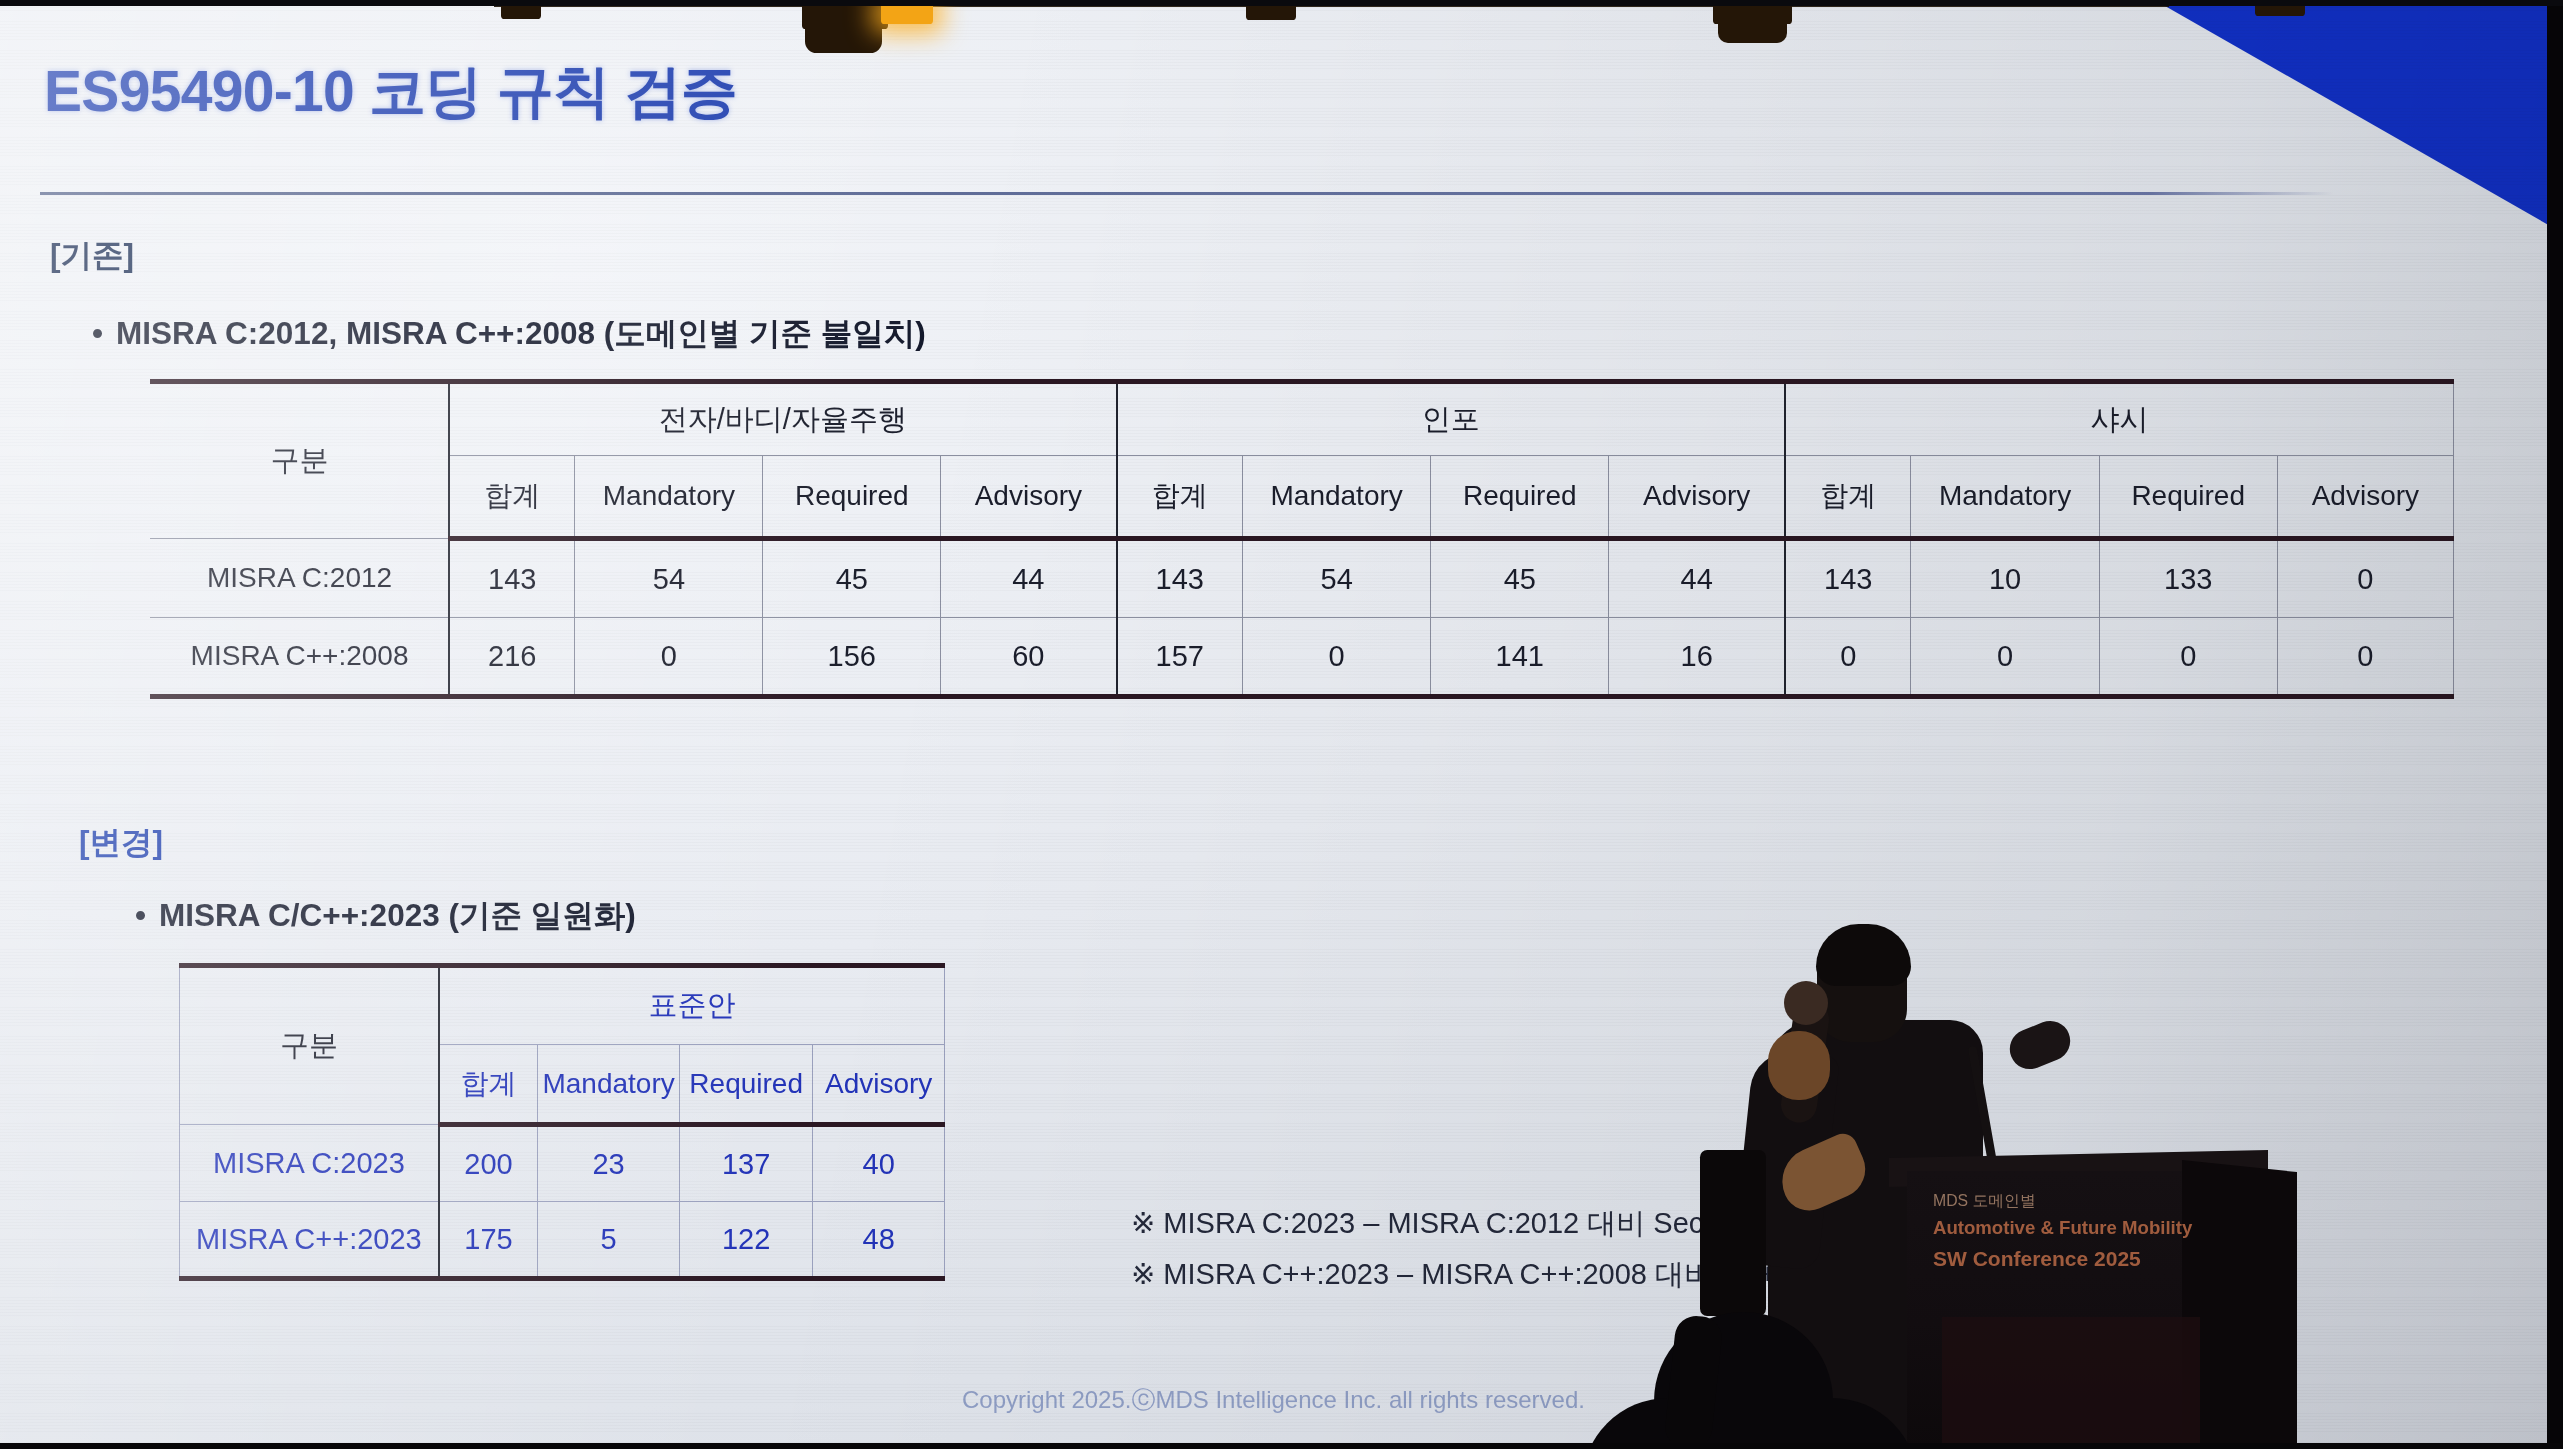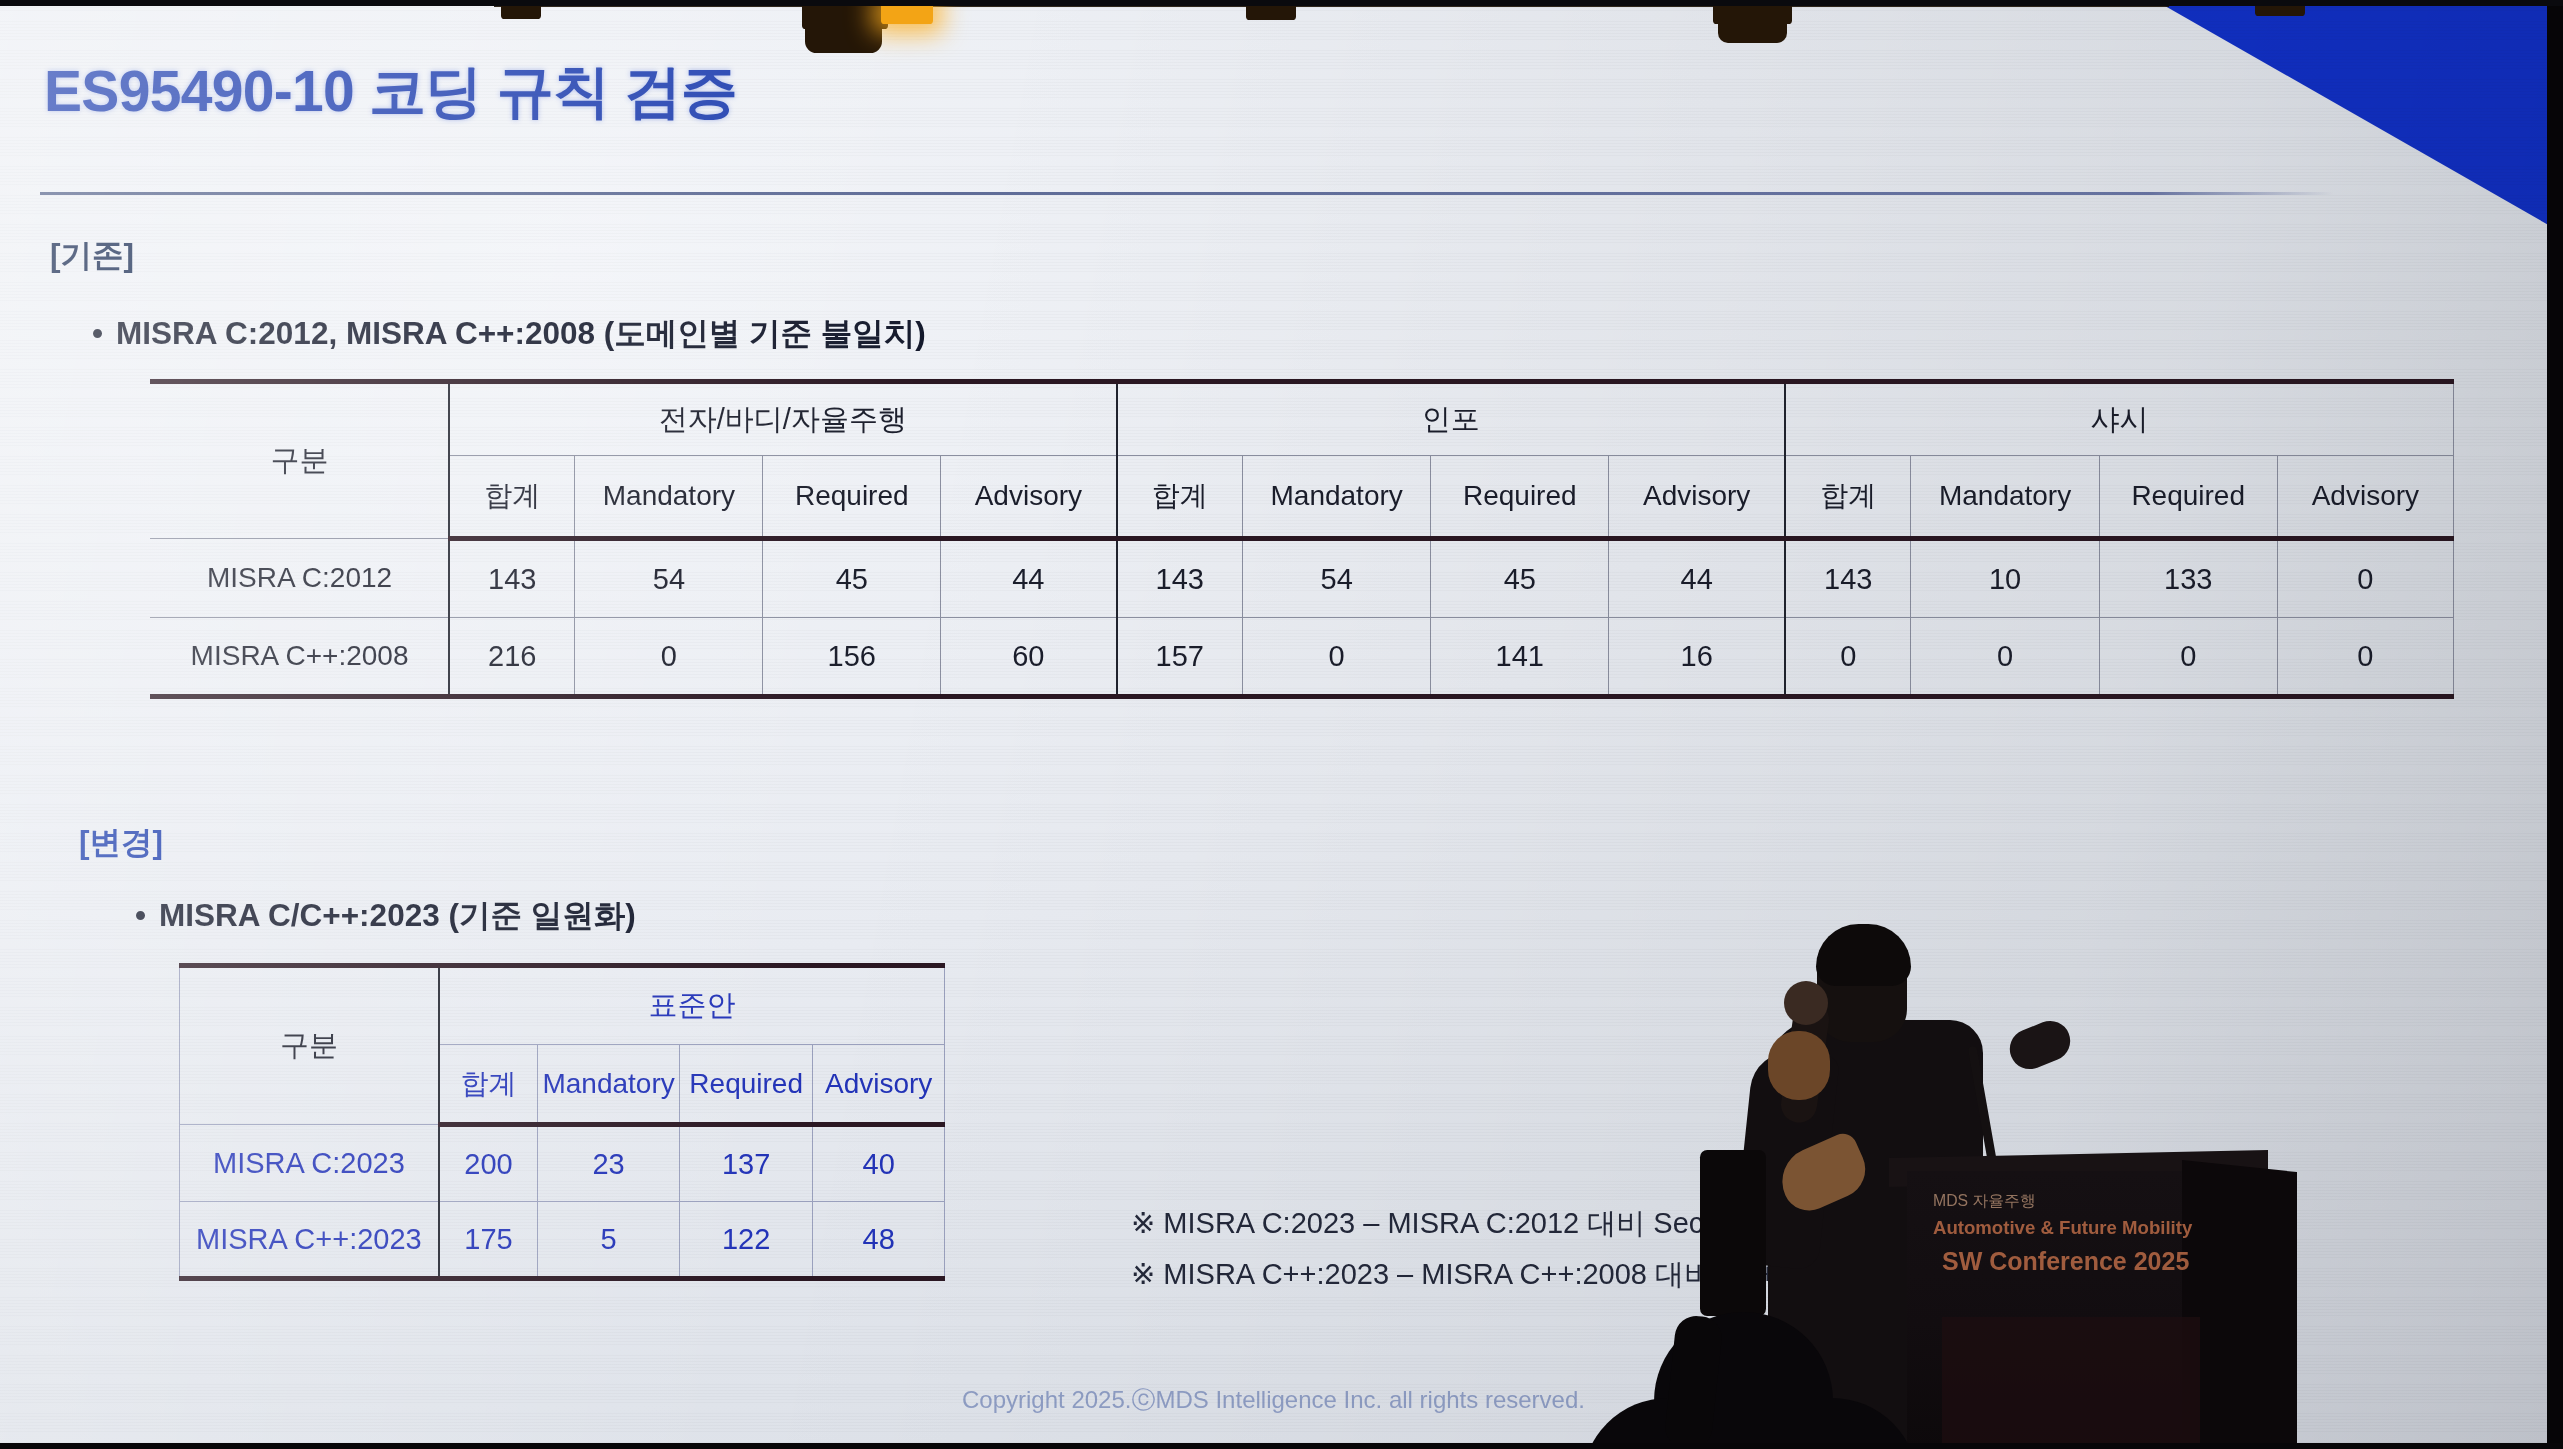--- a/index.html
+++ b/index.html
@@ -155,21 +155,21 @@
     position:absolute;left:2182px;top:1166px;width:115px;height:284px;
     background:#0c080a;transform:skewY(6deg);
   }
   .podium-brandline1{
     position:absolute;left:1933px;top:1191px;font-size:15.8px;color:#b08a70;opacity:.82;white-space:nowrap;
   }
   .podium-brandline2{
     position:absolute;left:1933px;top:1217px;font-size:18.6px;color:#c4704a;opacity:.8;white-space:nowrap;font-weight:bold;
   }
   .podium-brandline3{
-    position:absolute;left:1933px;top:1247px;font-size:25px;color:#c4704a;opacity:.8;white-space:nowrap;font-weight:bold;margin-left:9px;
+    position:absolute;left:1933px;top:1247px;font-size:21px;color:#c4704a;opacity:.8;white-space:nowrap;font-weight:bold;
   }
   .podium-panel{
     position:absolute;left:1942px;top:1317px;width:258px;height:132px;
     background:#1d0e10;opacity:.75;
   }
   
   .aud-head{
     position:absolute;left:1654px;top:1312px;width:179px;height:137px;
     background:#09070a;border-radius:89px 89px 0 0;
   }
@@ -331,21 +331,21 @@
   <div class="spk-hand"></div>
   <div class="mic-head"></div>
   <div class="hand-point"></div>
 
   <div class="podium-mic-stem"></div>
   <div class="podium-mic-head"></div>
   <div class="podium-top"></div>
   <div class="podium"></div>
   <div class="podium-side"></div>
   <div class="podium-panel"></div>
-  <div class="podium-brandline1">MDS 자율주행</div>
+  <div class="podium-brandline1">MDS 도메인별</div>
   <div class="podium-brandline2">Automotive &amp; Future Mobility</div>
   <div class="podium-brandline3">SW Conference 2025</div>
 
   <div class="aud-phone"></div>
   <div class="aud-head"></div>
   <div class="aud-shoulder"></div>
   <div class="aud-arm"></div>
 
   <div class="edge-right"></div>
   <div class="edge-top"></div>

